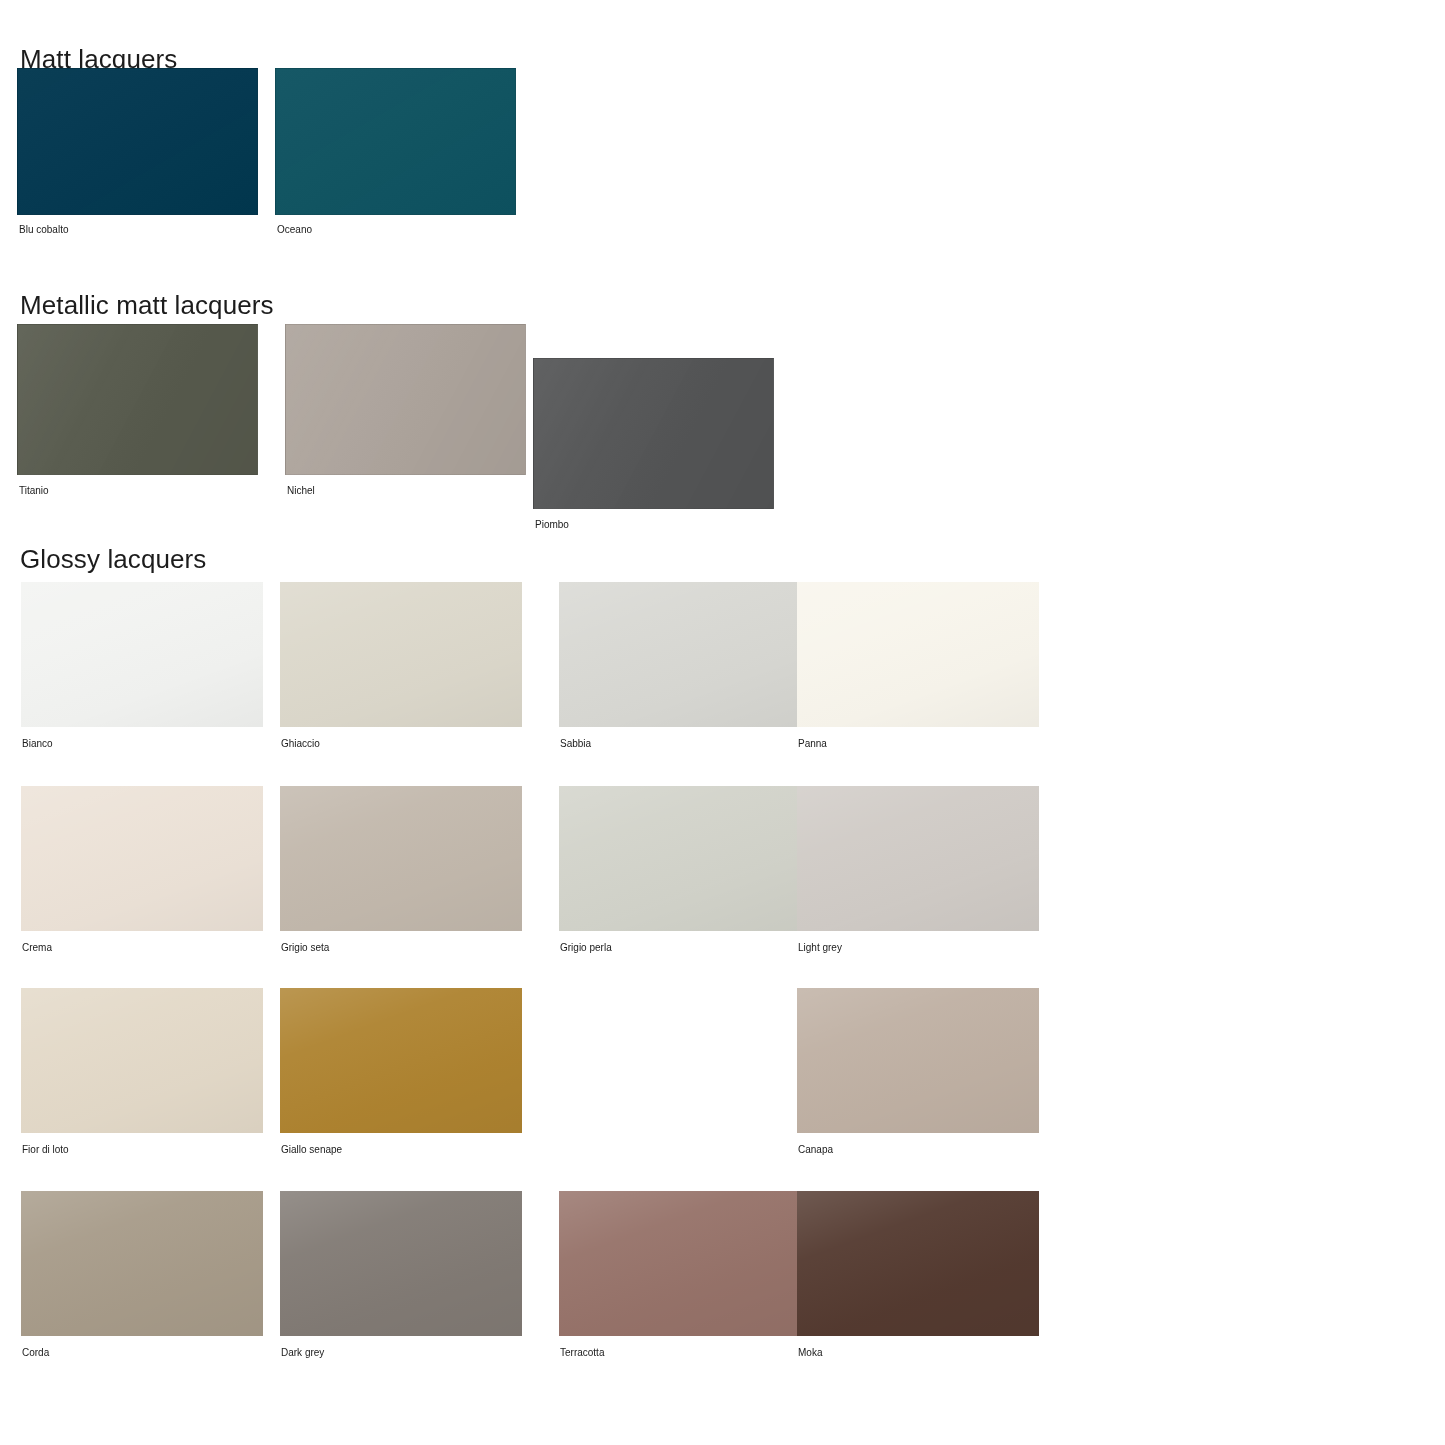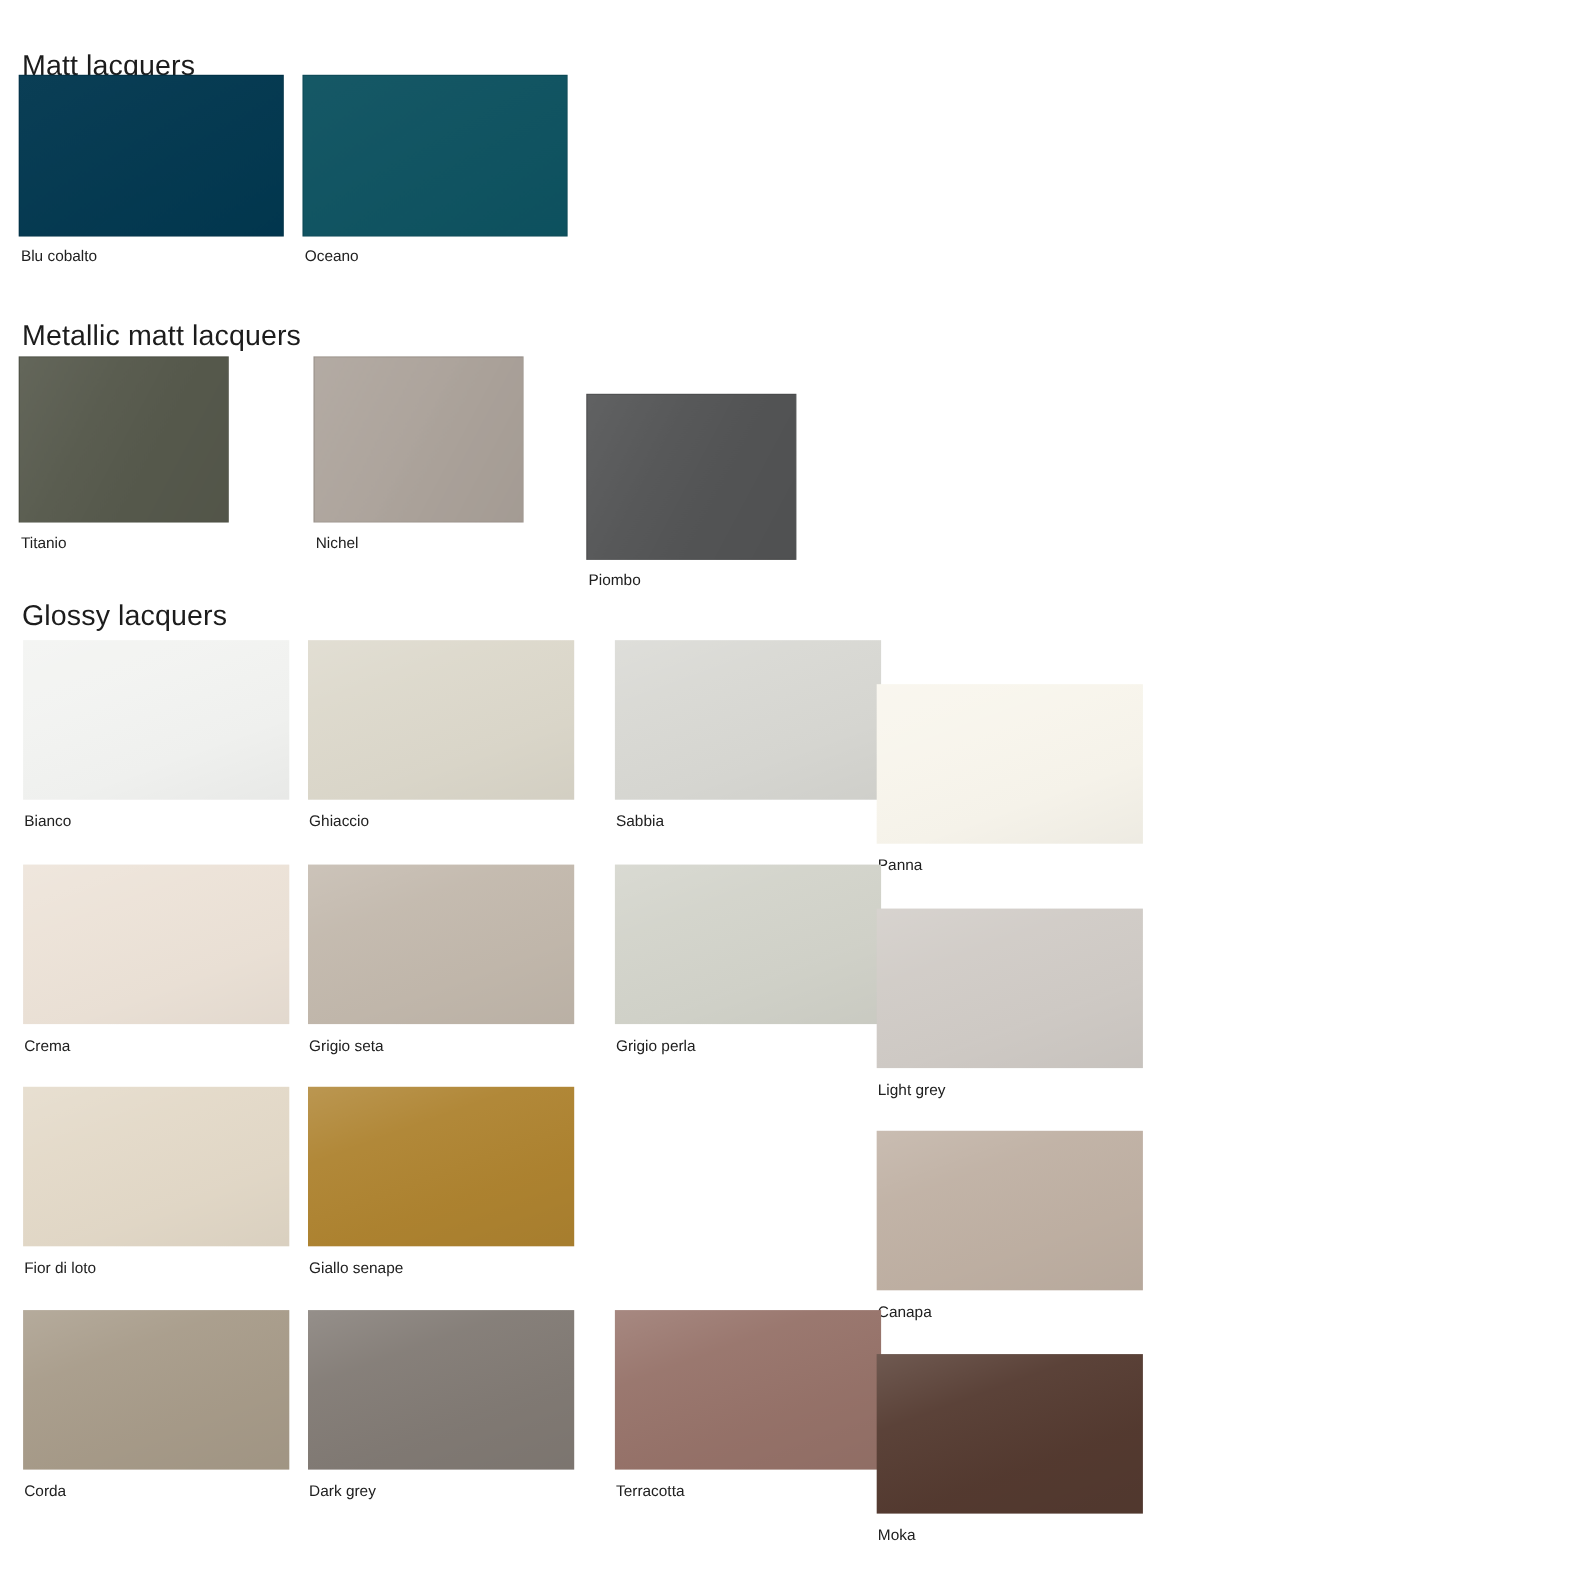--- a/index.html
+++ b/index.html
@@ -32,58 +32,58 @@
   .swatch-cell { position: absolute; }
 
   .swatch {
     display: block;
     width: 100%;
     box-sizing: border-box;
   }
 
   .swatch-label {
     display: block;
-    font-size: 14px;
+    font-size: 10px;
     line-height: 1;
     color: #202020;
     white-space: nowrap;
   }
 
   
   #sec-matt-title { left: 20px; top: 24px; text-align: center; }
   .matt-cell { top: 68px; width: 241px; }
   .matt-cell .swatch { height: 147px; border: 1px solid rgba(0,0,0,0.10); }
   .matt-cell .swatch-label { margin-top: 10px; padding-left: 2px; }
   #matt-0 { left: 17px; }
   #matt-1 { left: 275px; }
   #matt-2 { left: 533px; }
   #matt-3 { left: 791px; }
 
   
   #sec-metallic-title { left: 20px; top: 272px; margin-top: 20px; }
-  .metallic-cell { top: 324px; width: 191px; }
+  .metallic-cell { top: 324px; width: 241px; }
   .metallic-cell .swatch { height: 151px; border: 1px solid rgba(0,0,0,0.08); }
   .metallic-cell .swatch-label { margin-top: 11px; padding-left: 2px; }
   #metallic-0 { left: 17px; }
   #metallic-1 { left: 285px; }
   #metallic-2 { left: 533px; margin-top: 34px; }
 
   
   #sec-glossy-title { left: 20px; top: 524px; }
   .glossy-cell { width: 242px; }
   .glossy-cell .swatch { height: 145px; }
   .glossy-cell .swatch-label { margin-top: 12px; padding-left: 1px; }
   .grow-0 { top: 582px; }
   .grow-1 { top: 786px; }
   .grow-2 { top: 988px; }
   .grow-3 { top: 1191px; }
   .gcol-0 { left: 21px; }
   .gcol-1 { left: 280px; }
   .gcol-2 { left: 539px; padding-left: 20px; }
-  .gcol-3 { left: 797px; margin-top: 40px; }
+  .gcol-3 { left: 797px; }
 </style>
 </head>
 <body>
 
 <div class="page">
 
   <h2 class="section-title" id="sec-matt-title">Matt lacquers</h2>
 
   <div class="swatch-cell matt-cell" id="matt-0">
     <span class="swatch" style="background: linear-gradient(150deg, rgba(255, 255, 255, 0.035) 0%, rgba(0, 0, 0, 0.02) 100%), rgb(1, 55, 79);"></span>

